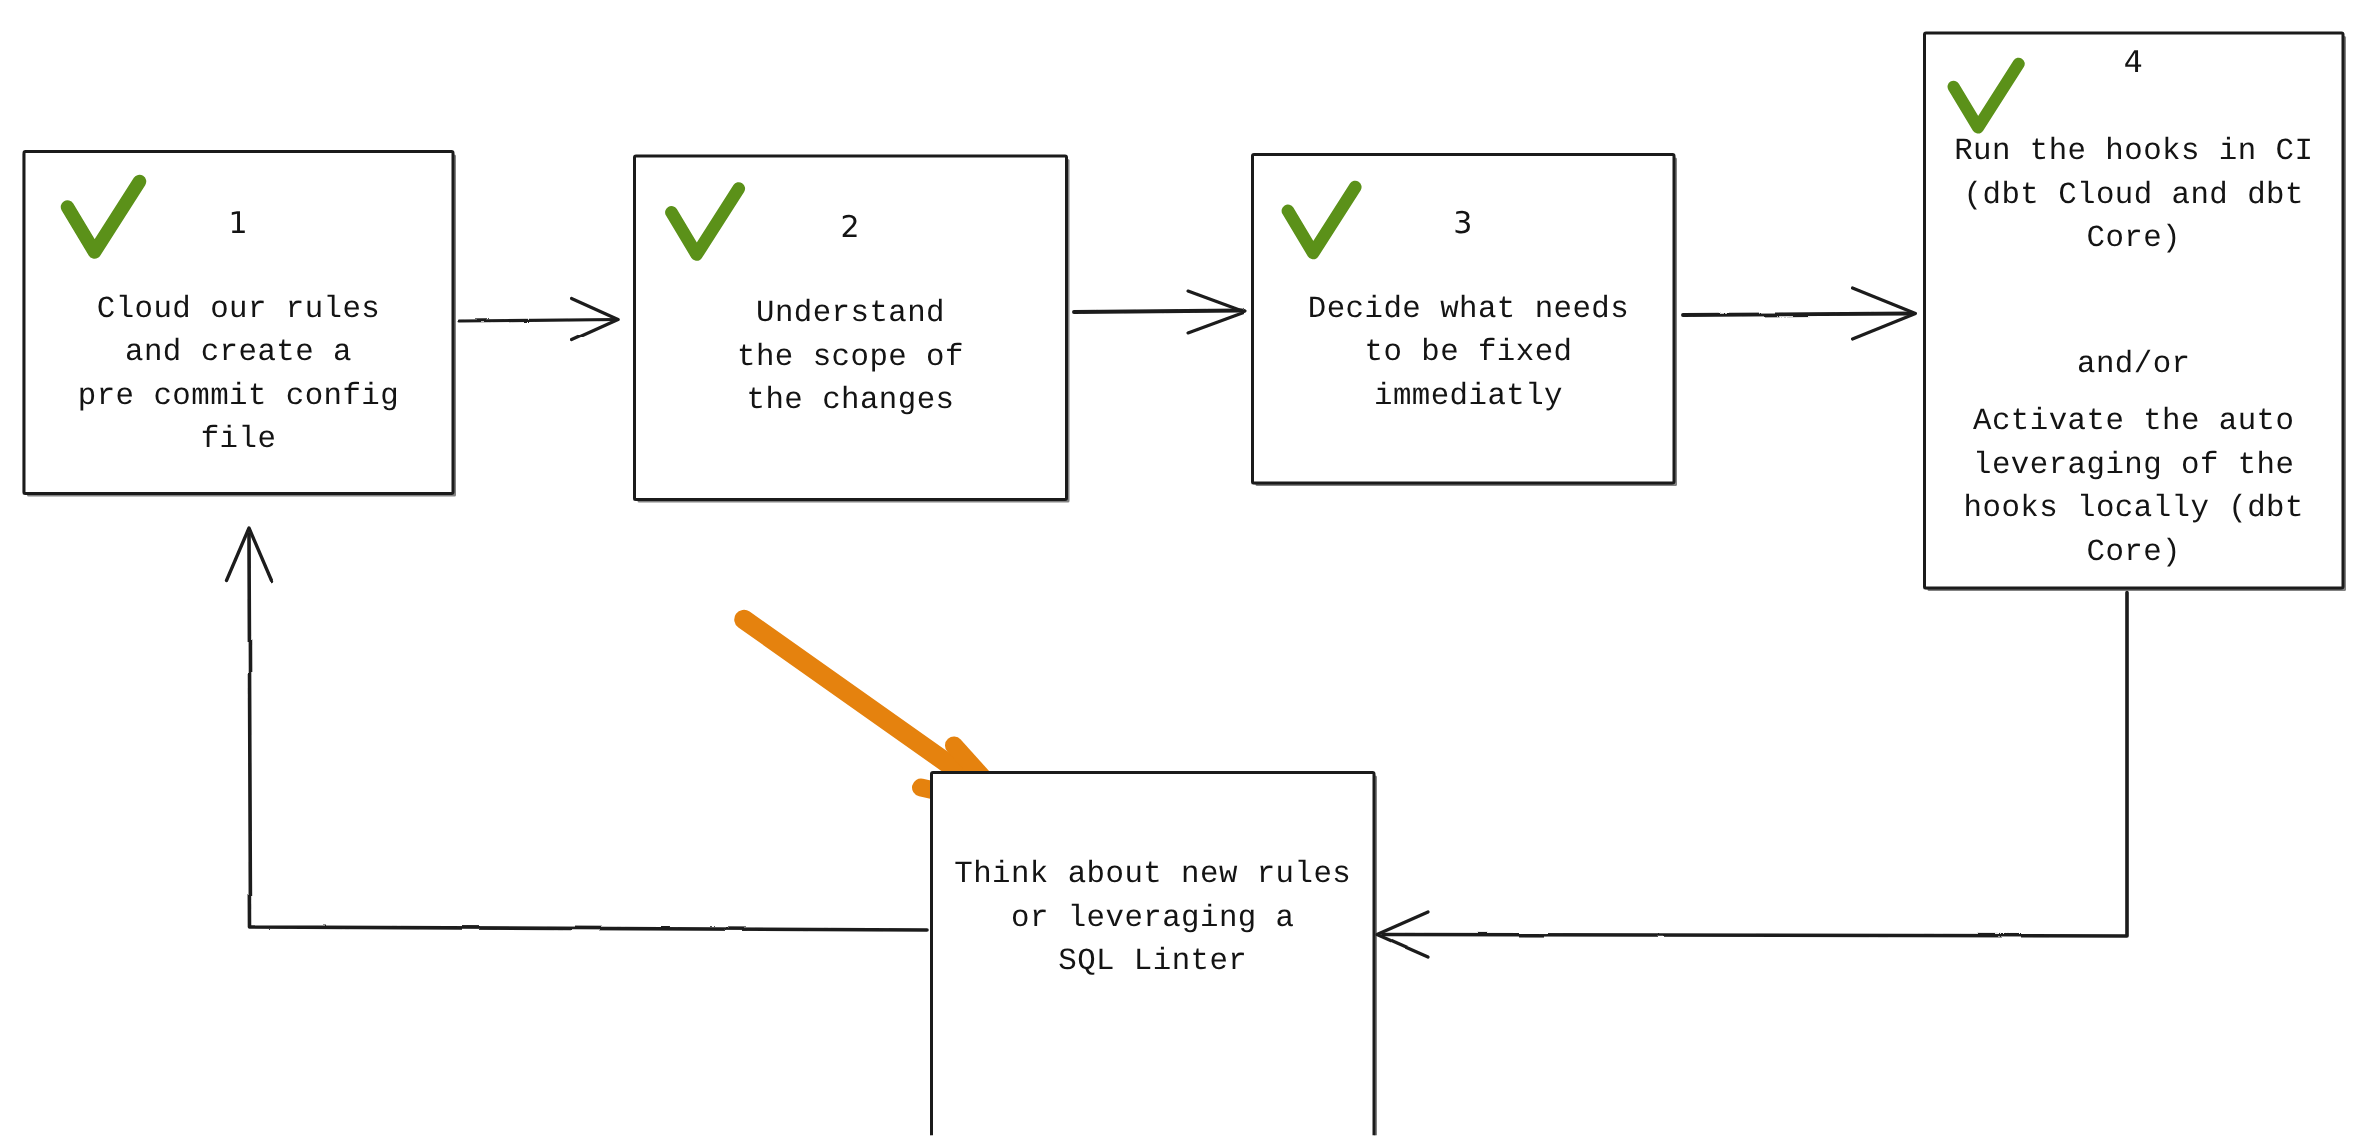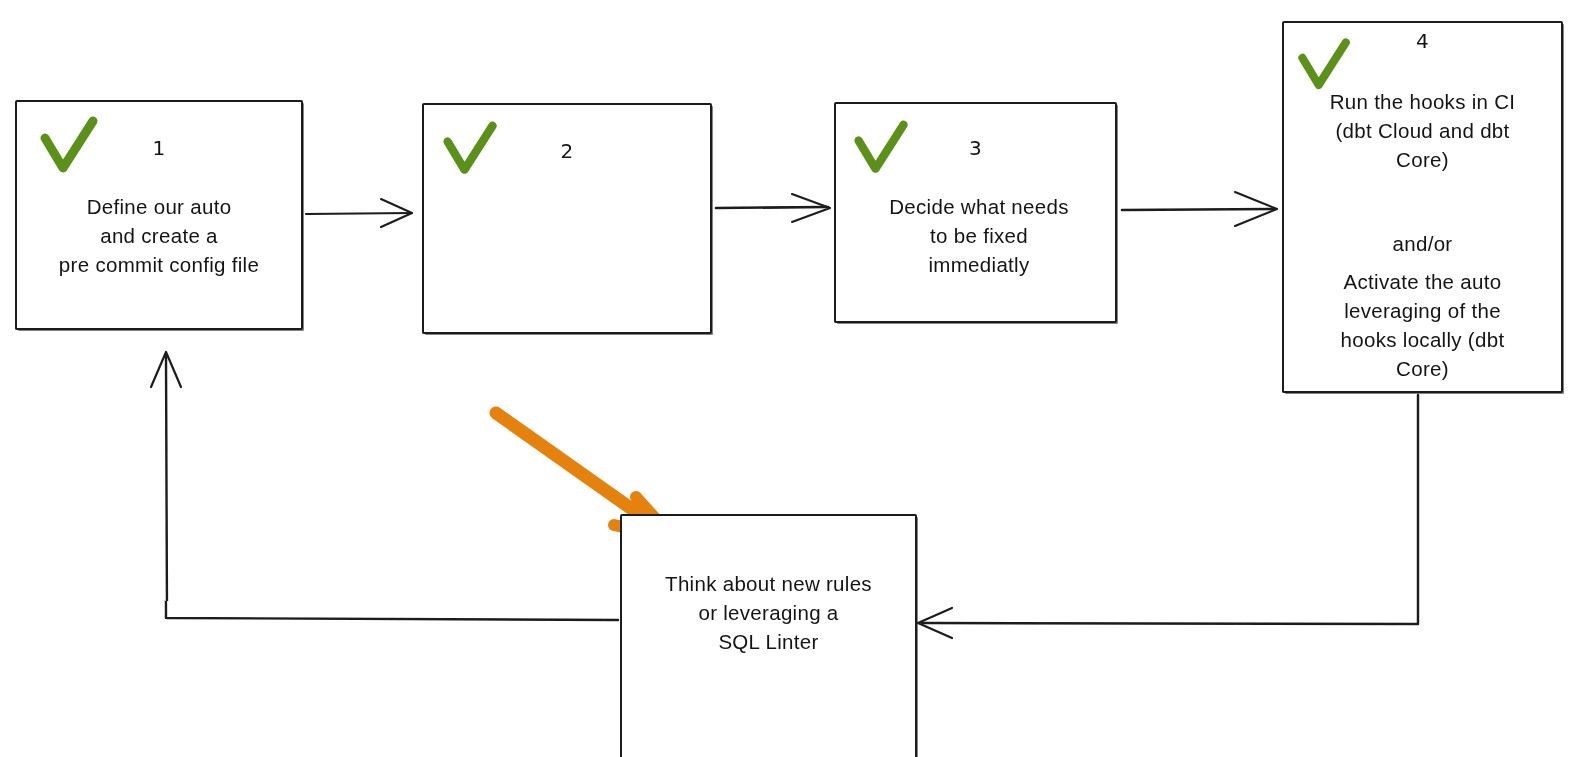--- a/index.html
+++ b/index.html
@@ -51,21 +51,21 @@
     font-family: "DejaVu Sans", sans-serif;
     font-size: 20px;
     color: #141414;
     letter-spacing: 0.5px;
   }
   .node-text {
     position: absolute;
     left: 0;
     width: 100%;
     text-align: center;
-    font-family: Liberation Sans, sans-serif;
+    font-family: Liberation Mono, monospace;
     font-size: 20.5px;
     line-height: 1.42;
     color: #141414;
     letter-spacing: 0.3px;
     white-space: pre-line;
     padding: 0 6px;
     box-sizing: border-box;
   }
 
   
@@ -149,32 +149,35 @@
       <path d="M614,525 L672,538" stroke-width="12"></path>
     </g>
   </svg>
 
   <div class="node" id="node-1">
     <div class="node-inner">
       <svg class="check" width="62" height="62" viewBox="0 0 62 62">
         <path d="M6,22 L24,52 L54,5" stroke="#5b9119" stroke-width="9" fill="none" stroke-linecap="round" stroke-linejoin="round"></path>
       </svg>
       <div class="step-num">1</div>
-      <div class="node-text">Define our auto
+      <div class="node-text">Cloud our rules
 and create a
 pre commit config file</div>
     </div>
   </div>
 
   <div class="node" id="node-2">
     <div class="node-inner">
       <svg class="check" width="58" height="58" viewBox="0 0 62 62">
         <path d="M6,22 L24,52 L54,5" stroke="#5b9119" stroke-width="9" fill="none" stroke-linecap="round" stroke-linejoin="round"></path>
       </svg>
       <div class="step-num">2</div>
+      <div class="node-text">Understand
+the scope of
+the changes</div>
     </div>
   </div>
 
   <div class="node" id="node-3">
     <div class="node-inner">
       <svg class="check" width="58" height="58" viewBox="0 0 62 62">
         <path d="M6,22 L24,52 L54,5" stroke="#5b9119" stroke-width="9" fill="none" stroke-linecap="round" stroke-linejoin="round"></path>
       </svg>
       <div class="step-num">3</div>
       <div class="node-text">Decide what needs

